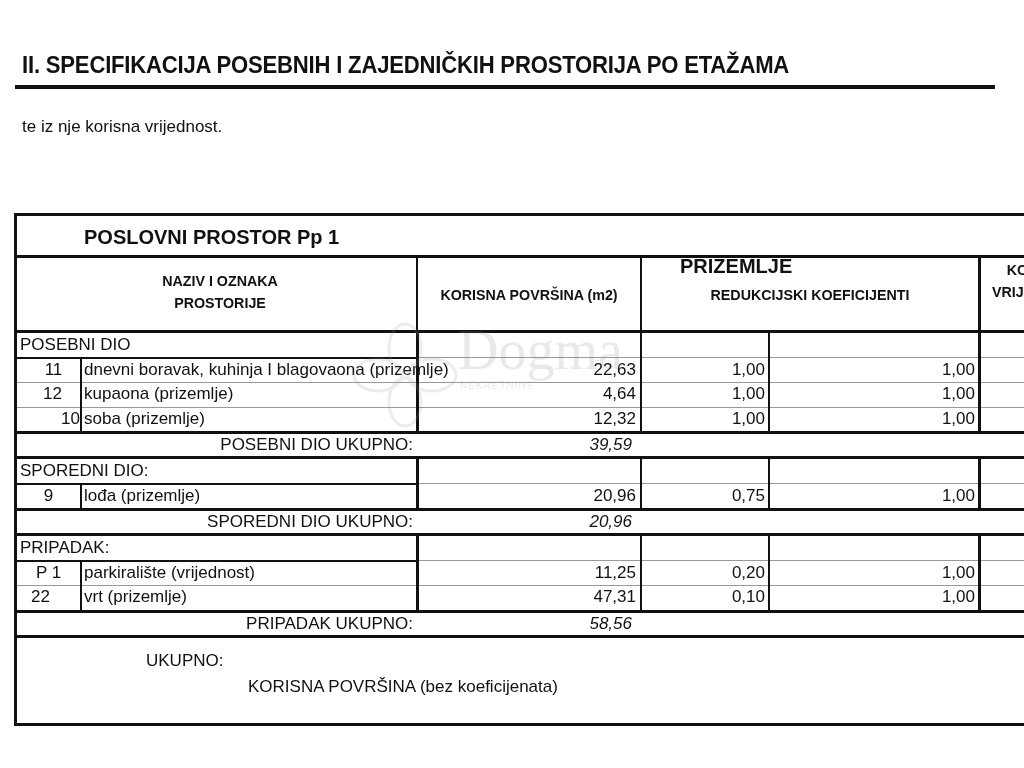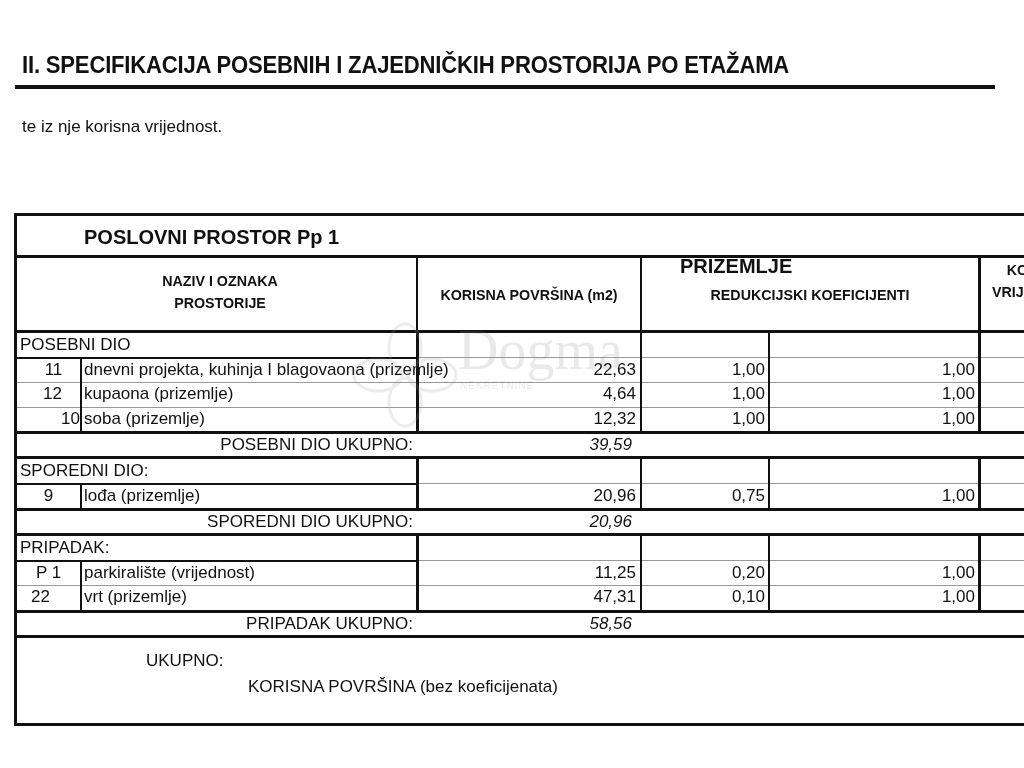--- a/index.html
+++ b/index.html
@@ -69,21 +69,21 @@
   <div class="txt hdr" style="left:984px;top:259px;width:60px;text-align:left;">
     <div style="padding-left:22px;">KO</div>
     <div style="padding-left:6px;">VRIJ</div>
   </div>
 
   <div id="body-rows">
       <div class="txt" style="left:20px;top:335px;">POSEBNI DIO</div>
       <div class="hline" style="left:17px;top:356.5px;width:400px;height:2px;"></div>
       <div class="hline thin" style="left:417px;top:356.5px;width:607px;height:1px;"></div>
       <div class="txt" style="left:17px;top:359.5px;width:73px;text-align:center;">11</div>
-      <div class="txt" style="left:84px;top:359.5px;">dnevni projekta, kuhinja I blagovaona (prizemlje)</div>
+      <div class="txt" style="left:84px;top:359.5px;">dnevni boravak, kuhinja I blagovaona (prizemlje)</div>
       <div class="txt num" style="left:418px;top:359.5px;width:218px;">22,63</div>
       <div class="txt num" style="left:642px;top:359.5px;width:123px;">1,00</div>
       <div class="txt num" style="left:770px;top:359.5px;width:205px;">1,00</div>
       <div class="hline thin" style="left:17px;top:382px;width:1007px;height:1px;"></div>
       <div class="txt" style="left:17px;top:384px;width:71px;text-align:center;">12</div>
       <div class="txt" style="left:84px;top:384px;">kupaona (prizemlje)</div>
       <div class="txt num" style="left:418px;top:384px;width:218px;">4,64</div>
       <div class="txt num" style="left:642px;top:384px;width:123px;">1,00</div>
       <div class="txt num" style="left:770px;top:384px;width:205px;">1,00</div>
       <div class="hline thin" style="left:17px;top:406.5px;width:1007px;height:1px;"></div>

